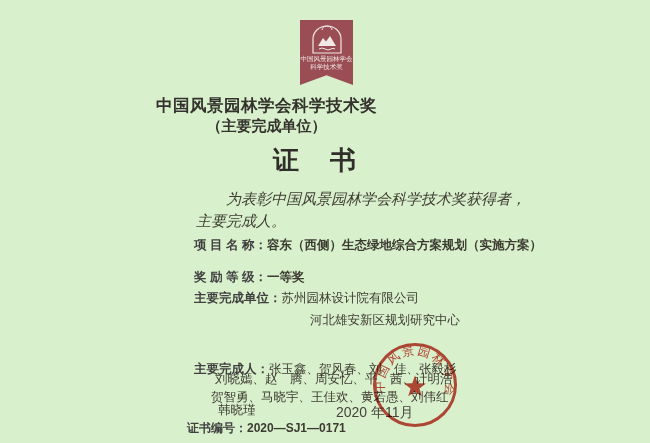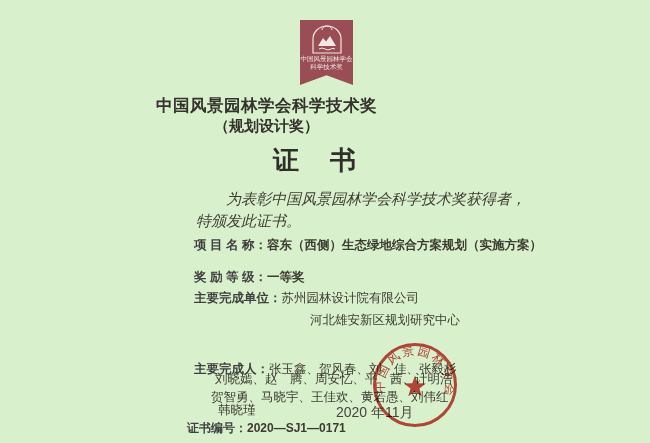--- a/index.html
+++ b/index.html
@@ -59,24 +59,24 @@
       <path d="M4,29 V15 A14,13 0 0 1 32,15 V29 Z" fill="none" stroke="#f2e9e6" stroke-width="1.2"></path>
       <path d="M13,6 a5,4 0 0 1 10,0" fill="none" stroke="#f2e9e6" stroke-width="1"></path>
       <path d="M9,22 L14,14 L17,17.5 L21,12 L27,22 Z" fill="#f2e9e6"></path>
       <path d="M10,25 q3,-2 6,0 q3,2 6,0 q2,-1.4 4,0" fill="none" stroke="#f2e9e6" stroke-width="1"></path>
     </svg>
     <div class="bline">中国风景园林学会</div>
     <div class="bline">科学技术奖</div>
   </div>
 
   <div class="ctr title1">中国风景园林学会科学技术奖</div>
-  <div class="ctr title2">（规划设计奖）</div>
+  <div class="ctr title2">（主要完成单位）</div>
   <div class="ctr certword">证 书</div>
 
-  <div class="intro">为表彰中国风景园林学会科学技术奖获得者，特颁发此证书。</div>
+  <div class="intro">为表彰中国风景园林学会科学技术奖获得者，主要完成人。</div>
 
   <div class="frow r-project">
     <span class="flabel">项 目 名 称：</span><span class="fvalue-b">容东（西侧）生态绿地综合方案规划（实施方案）</span>
   </div>
 
   <div class="frow r-grade">
     <span class="flabel">奖 励 等 级：</span><span class="fvalue-b">一等奖</span>
   </div>
 
   <div class="frow r-org">

